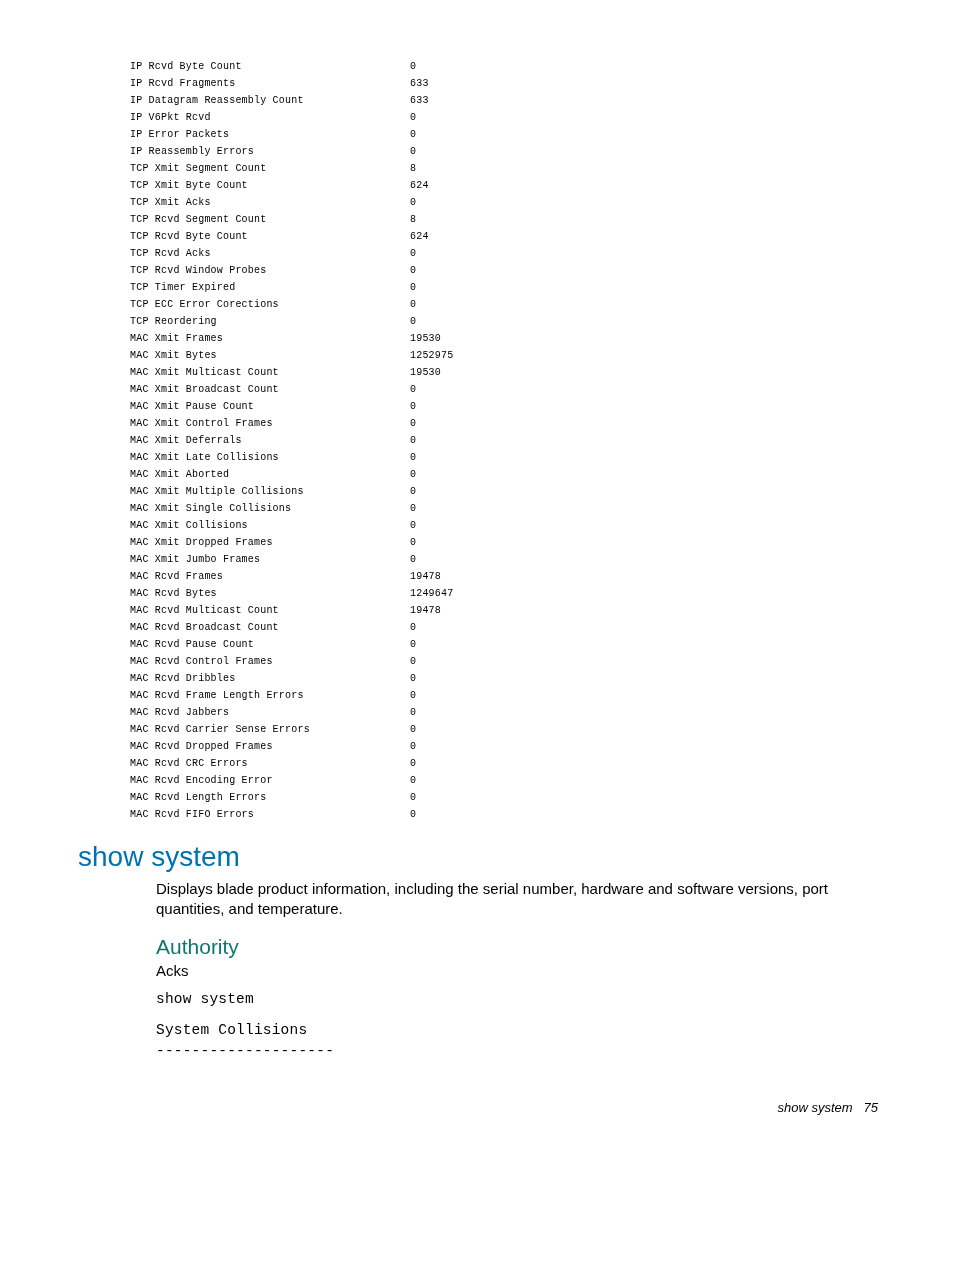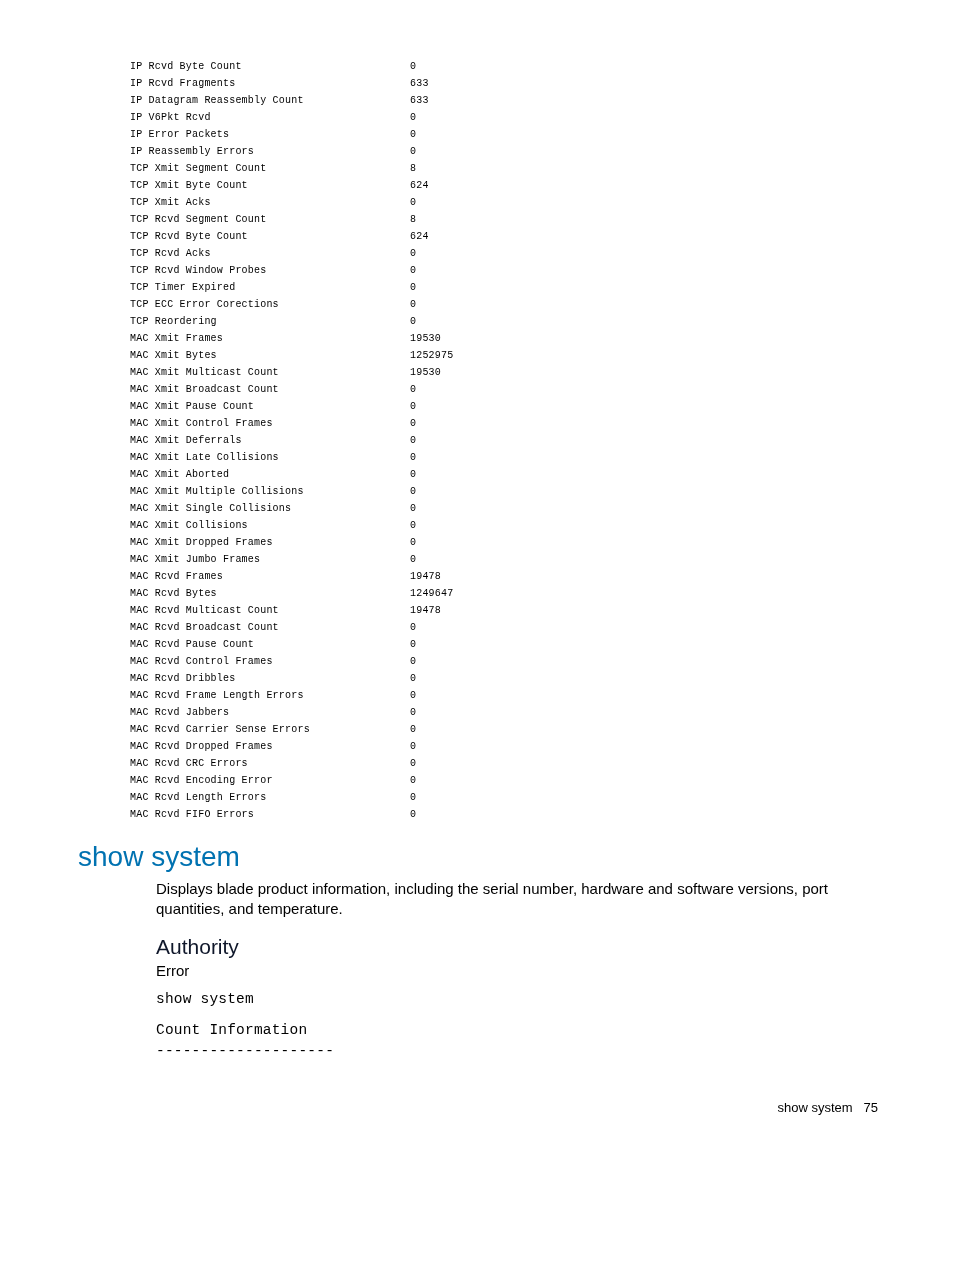--- a/index.html
+++ b/index.html
@@ -37,55 +37,56 @@
     font-size: 15px;
     line-height: 20px;
     margin-left: 78px;
     margin-top: 2px;
     margin-bottom: 10px;
   }
   h2.sub-heading {
     font-family: Arial, Helvetica, sans-serif;
     font-weight: 400;
     font-size: 21px;
-    color: #0f172a;
+    color: #0f766e;
     margin: 16px 0 2px 78px;
   }
   .mono-line {
     font-family: "Courier New", Courier, monospace;
     font-size: 14.5px;
     margin-left: 78px;
     line-height: 17px;
     margin-top: 4px;
     letter-spacing: 0.2px;
   }
   .mono-line .bold { font-weight: bold; }
   .footer {
     font-family: Arial, Helvetica, sans-serif;
     font-size: 13px;
     text-align: right;
     margin-top: 40px;
     padding-right: 6px;
+    font-style: italic;
   }
 </style>
 </head>
 <body>
 
 <div class="page">
 
   <div class="stats-block" id="stats-container"><div class="stat-row"><span class="stat-label">IP Rcvd Byte Count</span><span class="stat-value">0</span></div><div class="stat-row"><span class="stat-label">IP Rcvd Fragments</span><span class="stat-value">633</span></div><div class="stat-row"><span class="stat-label">IP Datagram Reassembly Count</span><span class="stat-value">633</span></div><div class="stat-row"><span class="stat-label">IP V6Pkt Rcvd</span><span class="stat-value">0</span></div><div class="stat-row"><span class="stat-label">IP Error Packets</span><span class="stat-value">0</span></div><div class="stat-row"><span class="stat-label">IP Reassembly Errors</span><span class="stat-value">0</span></div><div class="stat-row"><span class="stat-label">TCP Xmit Segment Count</span><span class="stat-value">8</span></div><div class="stat-row"><span class="stat-label">TCP Xmit Byte Count</span><span class="stat-value">624</span></div><div class="stat-row"><span class="stat-label">TCP Xmit Acks</span><span class="stat-value">0</span></div><div class="stat-row"><span class="stat-label">TCP Rcvd Segment Count</span><span class="stat-value">8</span></div><div class="stat-row"><span class="stat-label">TCP Rcvd Byte Count</span><span class="stat-value">624</span></div><div class="stat-row"><span class="stat-label">TCP Rcvd Acks</span><span class="stat-value">0</span></div><div class="stat-row"><span class="stat-label">TCP Rcvd Window Probes</span><span class="stat-value">0</span></div><div class="stat-row"><span class="stat-label">TCP Timer Expired</span><span class="stat-value">0</span></div><div class="stat-row"><span class="stat-label">TCP ECC Error Corections</span><span class="stat-value">0</span></div><div class="stat-row"><span class="stat-label">TCP Reordering</span><span class="stat-value">0</span></div><div class="stat-row"><span class="stat-label">MAC Xmit Frames</span><span class="stat-value">19530</span></div><div class="stat-row"><span class="stat-label">MAC Xmit Bytes</span><span class="stat-value">1252975</span></div><div class="stat-row"><span class="stat-label">MAC Xmit Multicast Count</span><span class="stat-value">19530</span></div><div class="stat-row"><span class="stat-label">MAC Xmit Broadcast Count</span><span class="stat-value">0</span></div><div class="stat-row"><span class="stat-label">MAC Xmit Pause Count</span><span class="stat-value">0</span></div><div class="stat-row"><span class="stat-label">MAC Xmit Control Frames</span><span class="stat-value">0</span></div><div class="stat-row"><span class="stat-label">MAC Xmit Deferrals</span><span class="stat-value">0</span></div><div class="stat-row"><span class="stat-label">MAC Xmit Late Collisions</span><span class="stat-value">0</span></div><div class="stat-row"><span class="stat-label">MAC Xmit Aborted</span><span class="stat-value">0</span></div><div class="stat-row"><span class="stat-label">MAC Xmit Multiple Collisions</span><span class="stat-value">0</span></div><div class="stat-row"><span class="stat-label">MAC Xmit Single Collisions</span><span class="stat-value">0</span></div><div class="stat-row"><span class="stat-label">MAC Xmit Collisions</span><span class="stat-value">0</span></div><div class="stat-row"><span class="stat-label">MAC Xmit Dropped Frames</span><span class="stat-value">0</span></div><div class="stat-row"><span class="stat-label">MAC Xmit Jumbo Frames</span><span class="stat-value">0</span></div><div class="stat-row"><span class="stat-label">MAC Rcvd Frames</span><span class="stat-value">19478</span></div><div class="stat-row"><span class="stat-label">MAC Rcvd Bytes</span><span class="stat-value">1249647</span></div><div class="stat-row"><span class="stat-label">MAC Rcvd Multicast Count</span><span class="stat-value">19478</span></div><div class="stat-row"><span class="stat-label">MAC Rcvd Broadcast Count</span><span class="stat-value">0</span></div><div class="stat-row"><span class="stat-label">MAC Rcvd Pause Count</span><span class="stat-value">0</span></div><div class="stat-row"><span class="stat-label">MAC Rcvd Control Frames</span><span class="stat-value">0</span></div><div class="stat-row"><span class="stat-label">MAC Rcvd Dribbles</span><span class="stat-value">0</span></div><div class="stat-row"><span class="stat-label">MAC Rcvd Frame Length Errors</span><span class="stat-value">0</span></div><div class="stat-row"><span class="stat-label">MAC Rcvd Jabbers</span><span class="stat-value">0</span></div><div class="stat-row"><span class="stat-label">MAC Rcvd Carrier Sense Errors</span><span class="stat-value">0</span></div><div class="stat-row"><span class="stat-label">MAC Rcvd Dropped Frames</span><span class="stat-value">0</span></div><div class="stat-row"><span class="stat-label">MAC Rcvd CRC Errors</span><span class="stat-value">0</span></div><div class="stat-row"><span class="stat-label">MAC Rcvd Encoding Error</span><span class="stat-value">0</span></div><div class="stat-row"><span class="stat-label">MAC Rcvd Length Errors</span><span class="stat-value">0</span></div><div class="stat-row"><span class="stat-label">MAC Rcvd FIFO Errors</span><span class="stat-value">0</span></div></div>
 
   <h1 class="cmd-heading">show system</h1>
   <div class="body-text">Displays blade product information, including the serial number, hardware and software versions, port quantities, and temperature.</div>
 
   <h2 class="sub-heading">Authority</h2>
-  <div class="body-text">Error</div>
+  <div class="body-text">Acks</div>
 
   <div class="mono-line">show system</div>
 
-  <div class="mono-line" style="margin-top:14px;">Count Information</div>
+  <div class="mono-line" style="margin-top:14px;">System Collisions</div>
   <div class="mono-line">--------------------</div>
 
   <div class="footer">
     <span>show system</span>&nbsp;&nbsp;&nbsp;<span>75</span>
   </div>
 
 </div>
 
 </body></html>

